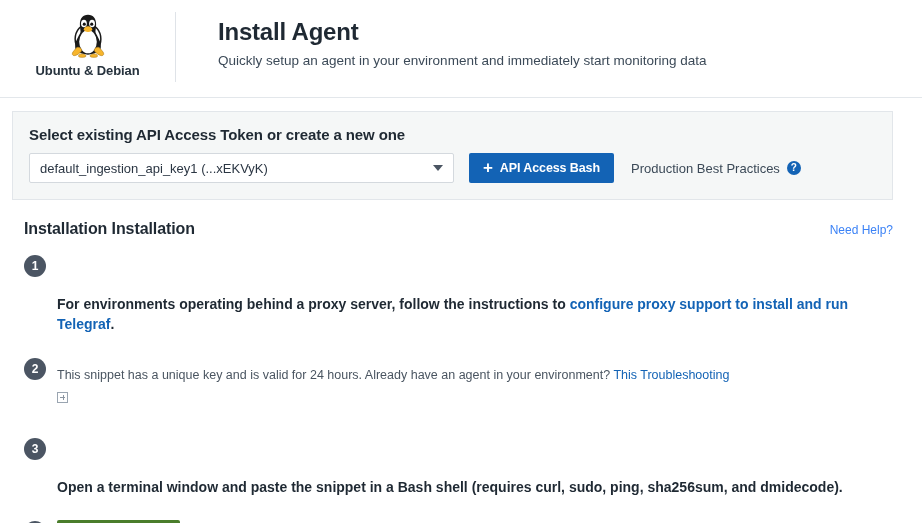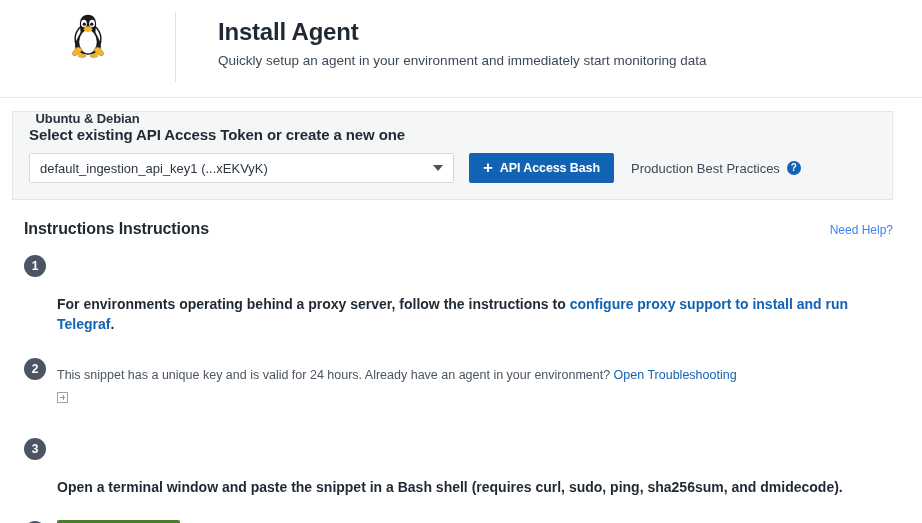--- a/index.html
+++ b/index.html
@@ -30,21 +30,20 @@
     display: flex;
     align-items: flex-start;
   }
   .os-block {
     width: 175px;
     padding-top: 12px;
     display: flex;
     flex-direction: column;
     align-items: center;
     box-sizing: border-box;
-    gap: 48px;
   }
   .os-logo {
     width: 44px;
     height: 46px;
     display: block;
   }
   .os-label {
     margin-top: 5px;
     font-size: 13px;
     font-weight: bold;
@@ -354,35 +353,35 @@
       </button>
       <div class="best-practices">
         <span>Production Best Practices</span>
         <span class="help-circle">?</span>
       </div>
     </div>
   </div>
 
   <div class="instructions">
     <div class="instructions-head">
-      <div class="instructions-title">Instructions Instructions</div>
+      <div class="instructions-title">Installation Installation</div>
       <div class="need-help">Need Help?</div>
     </div>
 
     <div class="step">
       <div class="badge">1</div>
       <div class="step-body">
         <div class="step-text"><span>For environments operating behind a proxy server, follow the instructions to </span><span class="link-inline">configure proxy support to install and run Telegraf</span><span>.</span></div>
       </div>
     </div>
 
     <div class="step step-spaced2">
       <div class="badge">2</div>
       <div class="step-body">
-        <div class="note"><span>This snippet has a unique key and is valid for 24 hours. Already have an agent in your environment? </span><span class="link">Open Troubleshooting</span></div>
+        <div class="note"><span>This snippet has a unique key and is valid for 24 hours. Already have an agent in your environment? </span><span class="link">This Troubleshooting</span></div>
         <div class="reveal">
           <span class="reveal-plus"></span>
         </div>
       </div>
     </div>
 
     <div class="step step-spaced">
       <div class="badge">3</div>
       <div class="step-body">
         <div class="step-text">Open a terminal window and paste the snippet in a Bash shell (requires curl, sudo, ping, sha256sum, and dmidecode).</div>

